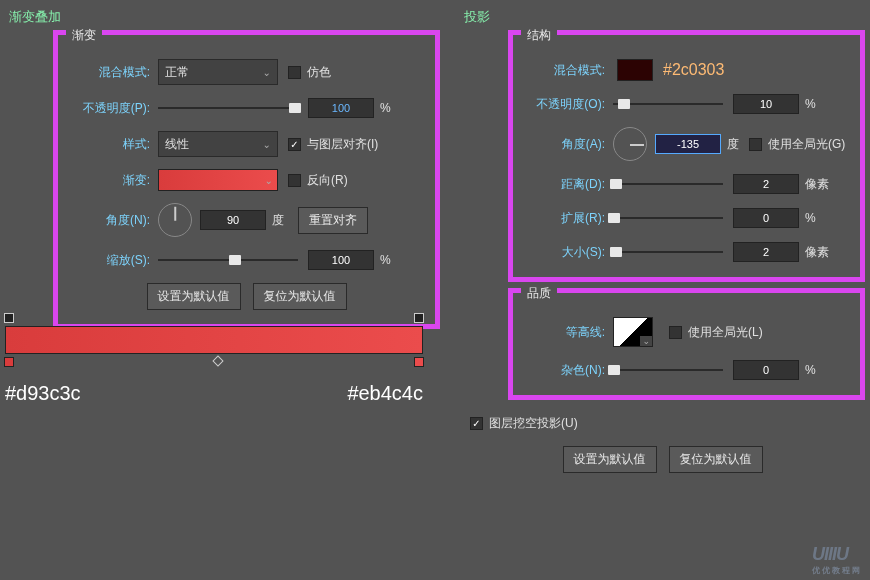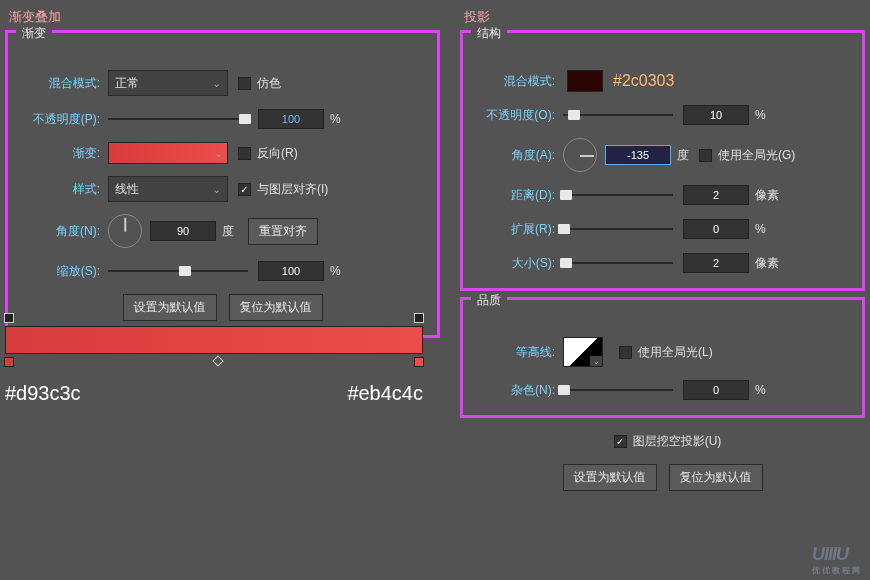--- a/index.html
+++ b/index.html
@@ -1,21 +1,21 @@
 <!DOCTYPE html>
 <html><head>
 <meta charset="utf-8">
 <style>
 * { box-sizing: border-box; margin: 0; padding: 0; }
 body { background: #535353; font-family: "Microsoft YaHei", sans-serif; font-size: 12px; color: #e0e0e0; width: 870px; height: 580px; overflow: hidden; position: relative; }
 .panel { position: absolute; background: #535353; }
 .panel-left { left: 5px; top: 8px; width: 435px; }
 .panel-right { left: 460px; top: 8px; width: 405px; }
-.panel-title { font-size: 13px; color: #fca5a5; margin-bottom: 4px; padding-left: 4px; }
-.group { border: 3px solid #d946ef; padding: 25px 10px 14px 10px; margin-bottom: 6px; position: relative; }
+.panel-title { font-size: 13px; color: #86efac; margin-bottom: 4px; padding-left: 4px; }
+.group { border: 5px solid #d946ef; padding: 12px 10px 14px 10px; margin-bottom: 6px; position: relative; margin-left: 48px; }
 .group-title { position: absolute; top: -8px; left: 8px; background: #535353; padding: 0 6px; font-size: 12px; color: #e8e8e8; }
 .row { display: flex; align-items: center; margin-top: 12px; min-height: 22px; }
 .label { width: 82px; text-align: right; margin-right: 8px; color: #7dd3fc; white-space: nowrap; }
 .select { background: #424242; border: 1px solid #2a2a2a; color: #e0e0e0; height: 26px; width: 120px; padding: 0 6px; display: flex; align-items: center; justify-content: space-between; cursor: pointer; }
 .select::after { content: "⌄"; font-size: 10px; color: #aaa; }
 .checkbox { width: 13px; height: 13px; background: #333; border: 1px solid #222; display: inline-flex; align-items: center; justify-content: center; margin: 0 6px 0 10px; cursor: pointer; }
 .checkbox.checked::after { content: "✓"; font-size: 10px; color: #fff; }
 .cbox-label { color: #e0e0e0; }
 .slider { position: relative; height: 14px; width: 140px; display: flex; align-items: center; margin-right: 10px; }
 .slider-track { background: #2a2a2a; height: 2px; width: 100%; }
@@ -64,33 +64,33 @@
       <div class="label">不透明度(P):</div>
       <div class="slider">
           <div class="slider-track"></div>
           <div class="slider-thumb" style="left:98%"></div>
         </div>
       <input class="input-num" style="color: rgb(107, 184, 255);" value="100">
       <span class="unit">%</span>
     </div>
 
     <div class="row">
-      <div class="label">渐变:</div>
-      <div class="swatch gradient-red"></div>
-      <div class="checkbox"></div>
-      <span class="cbox-label">反向(R)</span>
-    </div>
-
-    <div class="row">
       <div class="label">样式:</div>
       <div class="select">
           <span>线性</span>
         </div>
       <div class="checkbox checked"></div>
       <span class="cbox-label">与图层对齐(I)</span>
+    </div>
+
+    <div class="row">
+      <div class="label">渐变:</div>
+      <div class="swatch gradient-red"></div>
+      <div class="checkbox"></div>
+      <span class="cbox-label">反向(R)</span>
     </div>
 
     <div class="row">
       <div class="label">角度(N):</div>
       <div class="angle-dial" style="--deg:-90deg">
           <style>.angle-dial[style*="-90"]::after{transform:rotate(-90deg)}</style>
         </div>
       <input class="input-num" value="90" style="">
       <span class="unit">度</span>
       <button class="btn" style="margin-left:14px">重置对齐</button>
@@ -202,21 +202,21 @@
       <div class="label">杂色(N):</div>
       <div class="slider" style="width:110px">
           <div class="slider-track"></div>
           <div class="slider-thumb" style="left:1%"></div>
         </div>
       <input class="input-num" value="0" style="">
       <span class="unit">%</span>
     </div>
   </div>
 
-  <div class="row" style="justify-content:center">
+  <div class="row" style="">
     <div class="checkbox checked"></div>
     <span class="cbox-label">图层挖空投影(U)</span>
   </div>
 
   <div class="btn-row">
     <button class="btn">设置为默认值</button>
     <button class="btn">复位为默认值</button>
   </div>
 </div>
 

